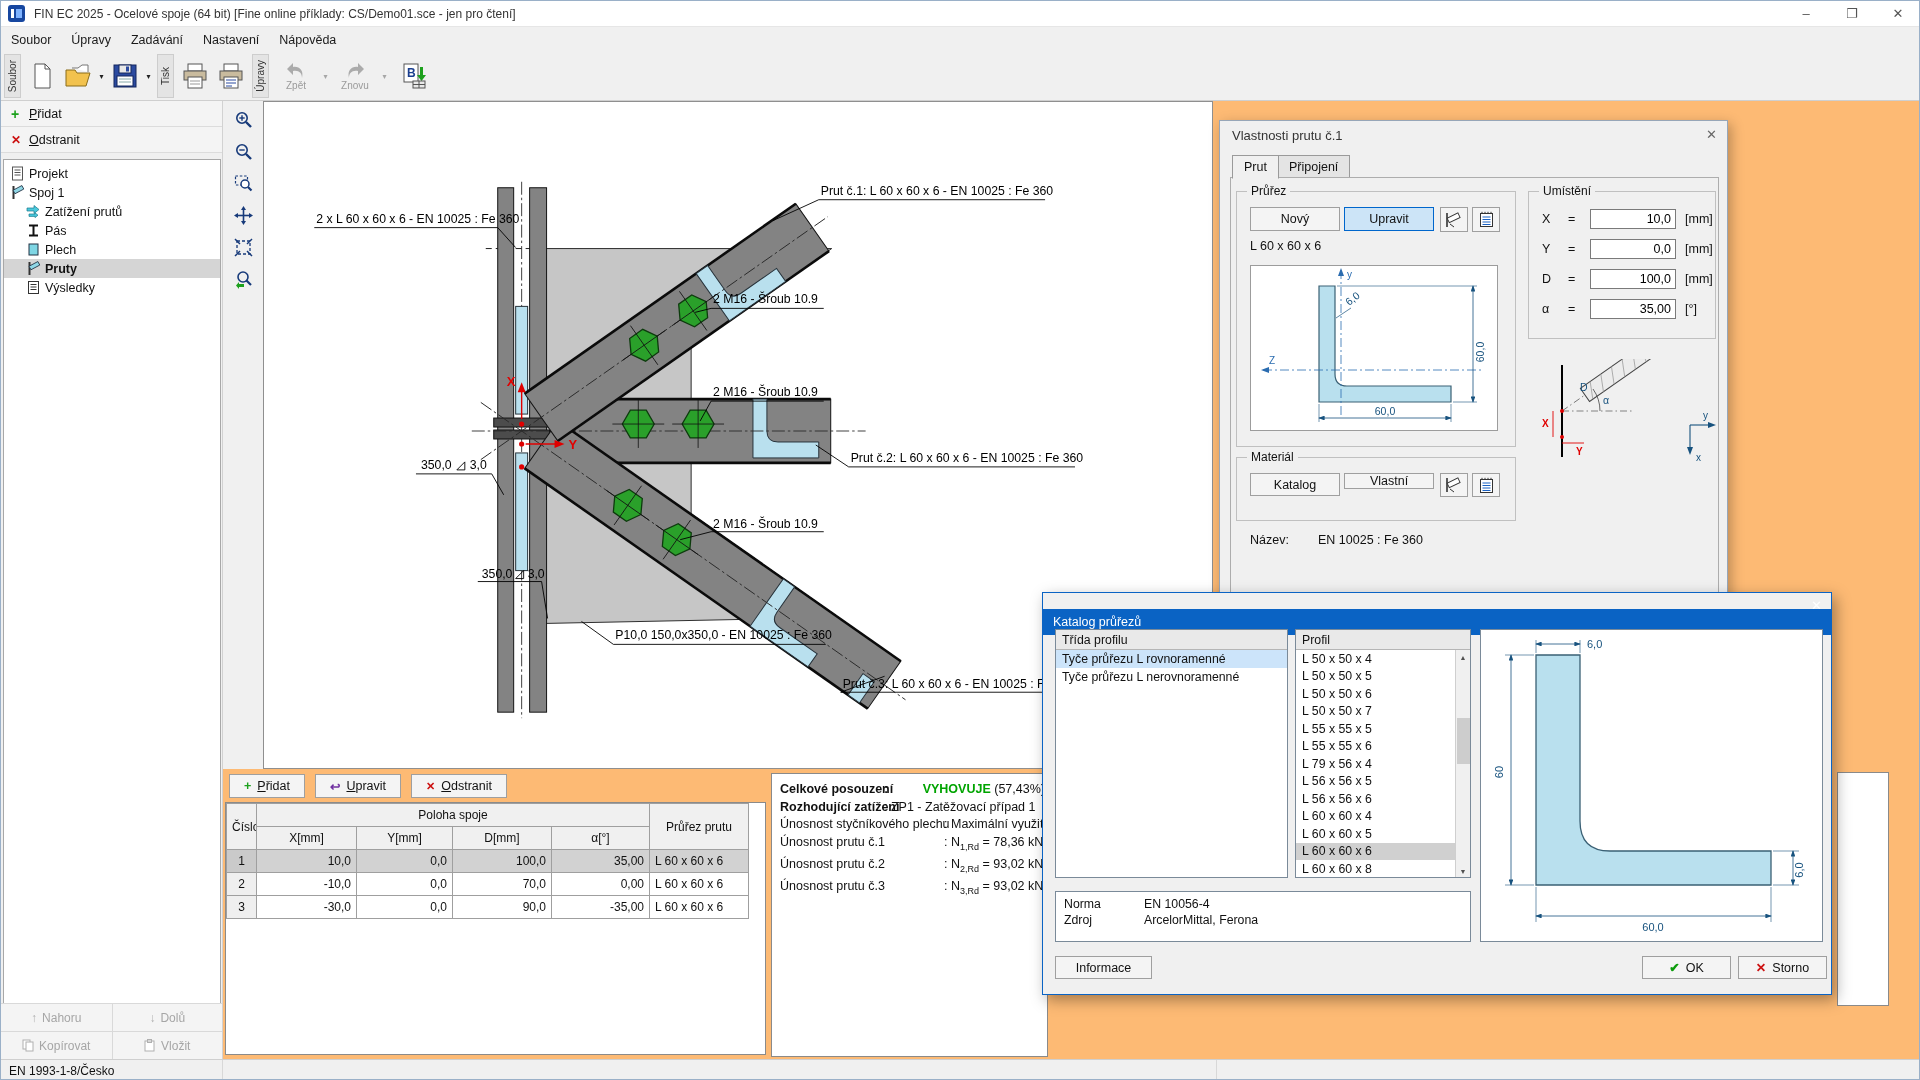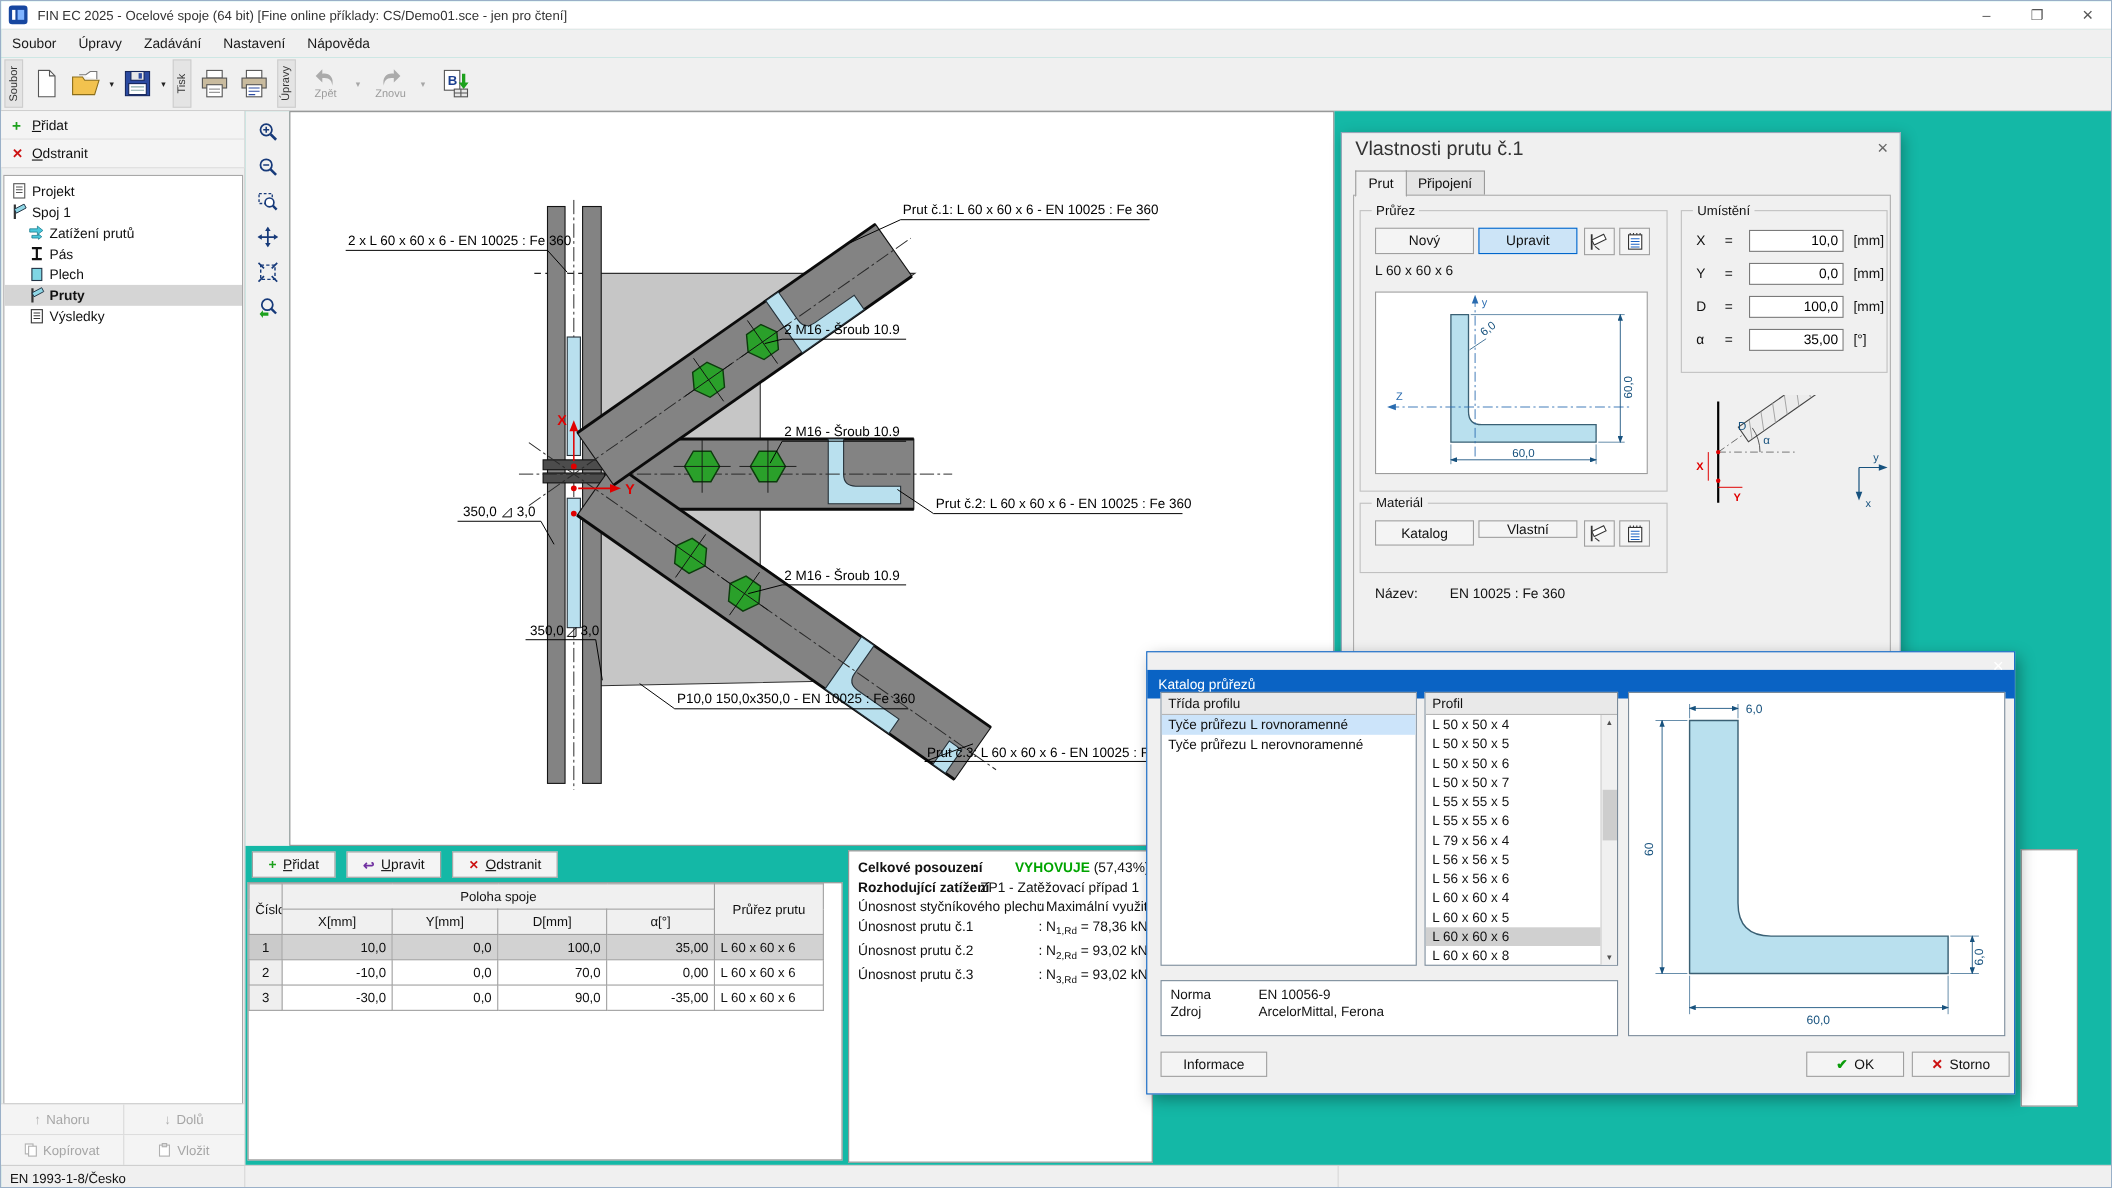--- a/index.html
+++ b/index.html
@@ -1,18 +1,18 @@
 <!DOCTYPE html>
 <html><head>
 <meta charset="utf-8">
 <style>
   * { margin:0; padding:0; box-sizing:border-box; }
   html,body { background:#e9e9e9; }
   body { font-family:"Liberation Sans", sans-serif; font-size:12px; color:#111; }
-  .app { position:relative; width:1920px; height:1080px; background:#14b8a6; overflow:hidden; border:1px solid #9ab0c8; }
+  .app { position:relative; width:1920px; height:1080px; background:#fdba74; overflow:hidden; border:1px solid #9ab0c8; }
   .abs { position:absolute; }
 
   
   .titlebar { left:0; top:0; width:1920px; height:26px; background:#ffffff; display:flex; align-items:center; border-bottom:1px solid #e6e6e6;}
   .appicon { width:17px; height:17px; margin-left:7px; border-radius:3px; background:#1747a0; position:relative; flex:0 0 auto;}
   .appicon:before { content:""; position:absolute; left:3px; top:4px; width:3px; height:9px; background:#fff; }
   .appicon:after { content:""; position:absolute; left:8px; top:4px; width:6px; height:9px; background:#7fb3ff; }
   .wtitle { margin-left:9px; font-size:12px; color:#333; }
   .wbtns { margin-left:auto; display:flex; height:100%; }
   .wbtn { width:46px; height:100%; display:flex; align-items:center; justify-content:center; color:#555; font-size:13px; }
@@ -82,21 +82,21 @@
 
   
   .results { left:770px; top:772px; width:277px; height:284px; background:#fff; border:1px solid #8a8a8a; padding:7px 0 0 8px; overflow:hidden; font-size:12.5px; line-height:17.5px; white-space:nowrap; }
   .rlab { display:inline-block; } .rw1 { width:104px; } .rw2 { width:164px; }
   .bold { font-weight:bold; }
   .pass { color:#00a400; font-weight:bold;margin-left:31px; }
   sub { font-size:9px; }
 
   
   .props { left:1218px; top:119px; width:509px; height:548px; background:#f0f0f0; border:1px solid #97a6b8; box-shadow:3px 4px 12px rgba(0,0,0,.28); }
-  .p-title { position:absolute; left:0; top:0; width:100%; height:28px; display:flex; align-items:center; padding-left:12px; font-size:18px; color:#333; }
+  .p-title { position:absolute; left:0; top:0; width:100%; height:28px; display:flex; align-items:center; padding-left:12px; font-size:13px; color:#333; }
   .p-close { position:absolute; right:10px; top:6px; color:#666; font-size:13px; }
   .ptab { position:absolute; top:34px; height:23px; padding:0 11px; display:flex; align-items:center; font-size:12.5px; border:1px solid #9a9a9a; background:#e4e4e4; }
   .ptab.active { background:#f0f0f0; border-bottom-color:#f0f0f0; height:24px; z-index:2; }
   .ppage { position:absolute; left:10px; top:56px; width:489px; height:482px; border:1px solid #adadad; background:#f0f0f0; }
   .fs { position:absolute; border:1px solid #c0c0c0; }
   .fs .legend { position:absolute; top:-8px; left:10px; background:#f0f0f0; padding:0 4px; font-size:12px; }
   .pbtn { position:absolute; height:24px; background:#f4f4f4; border:1px solid #9f9f9f; display:flex; align-items:center; justify-content:center; font-size:12.5px; }
   .pbtn.hl { background:#cce4f7; border-color:#0066cc; }
   .ibtn { position:absolute; width:28px; height:25px; background:#f4f4f4; border:1px solid #9f9f9f; display:flex; align-items:center; justify-content:center; }
   .prevbox { position:absolute; left:30px; top:144px; width:248px; height:166px; background:#fff; border:1px solid #9c9c9c; }
@@ -801,21 +801,21 @@
         <line x1="312" y1="221" x2="312" y2="255" stroke="#17527e" stroke-width="0.8" marker-start="url(#cb)" marker-end="url(#ca)"></line>
         <text x="322" y="240" font-size="11" fill="#17527e" transform="rotate(-90 322 240)" text-anchor="middle">6,0</text>
         <line x1="55" y1="257" x2="55" y2="292" stroke="#17527e" stroke-width="0.6"></line>
         <line x1="290" y1="257" x2="290" y2="292" stroke="#17527e" stroke-width="0.6"></line>
         <line x1="55" y1="286" x2="290" y2="286" stroke="#17527e" stroke-width="0.8" marker-start="url(#cb)" marker-end="url(#ca)"></line>
         <text x="172" y="301" font-size="11" fill="#17527e" text-anchor="middle">60,0</text>
       </svg>
     </div>
 
     <div class="nbox" style="left:12px; top:298px; width:416px; height:51px;">
-      <div><span class="nl">Norma</span><span>EN 10056-9</span></div>
+      <div><span class="nl">Norma</span><span>EN 10056-4</span></div>
       <div><span class="nl">Zdroj</span><span>ArcelorMittal, Ferona</span></div>
     </div>
 
     <div class="cbtn" style="left:12px; top:363px; width:97px;">
         <span>Informace</span>
       </div>
     <div class="cbtn" style="left:599px; top:363px; width:89px;">
       <span class="okgl">✔</span>
         <span>OK</span>
     </div>

